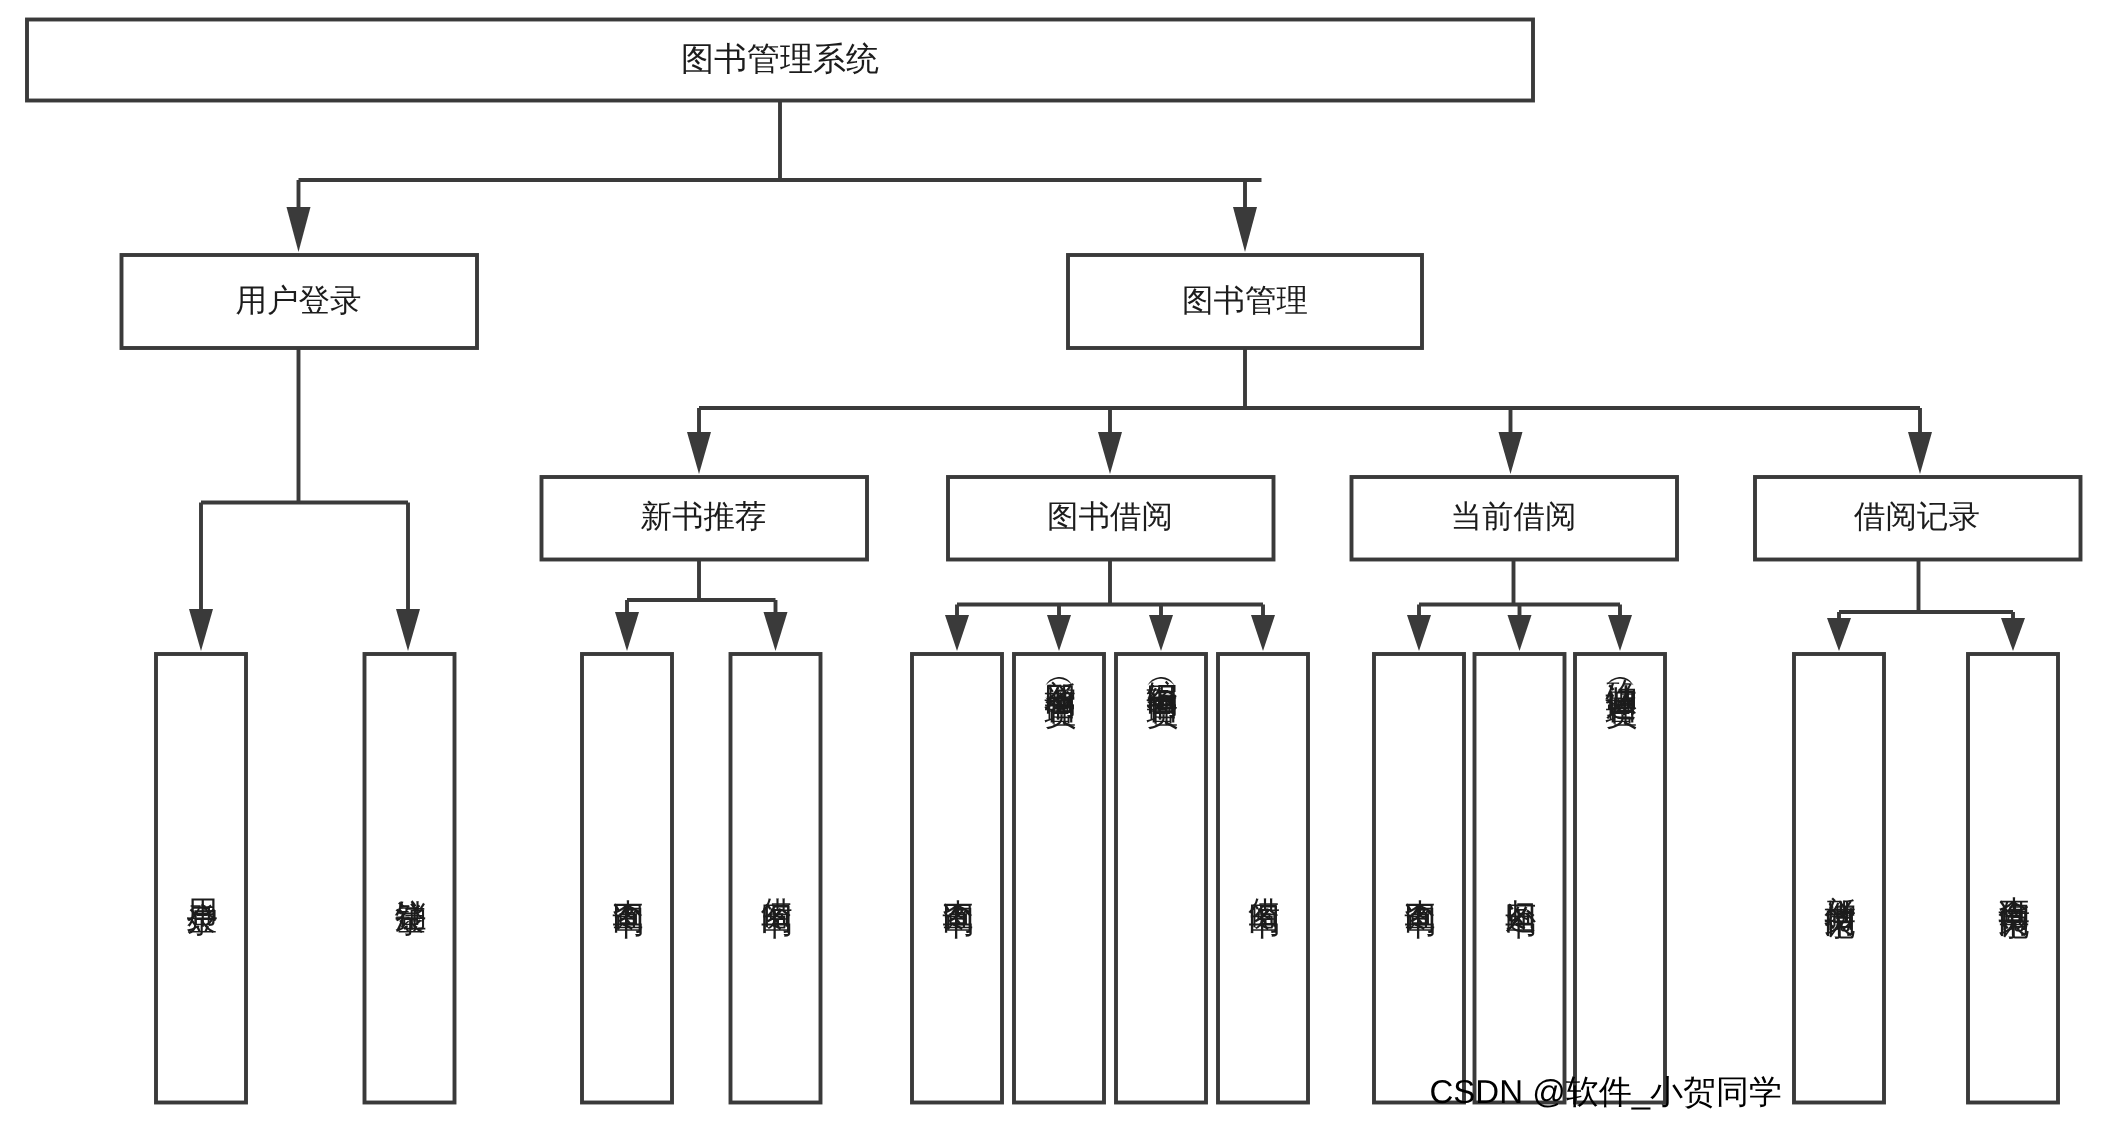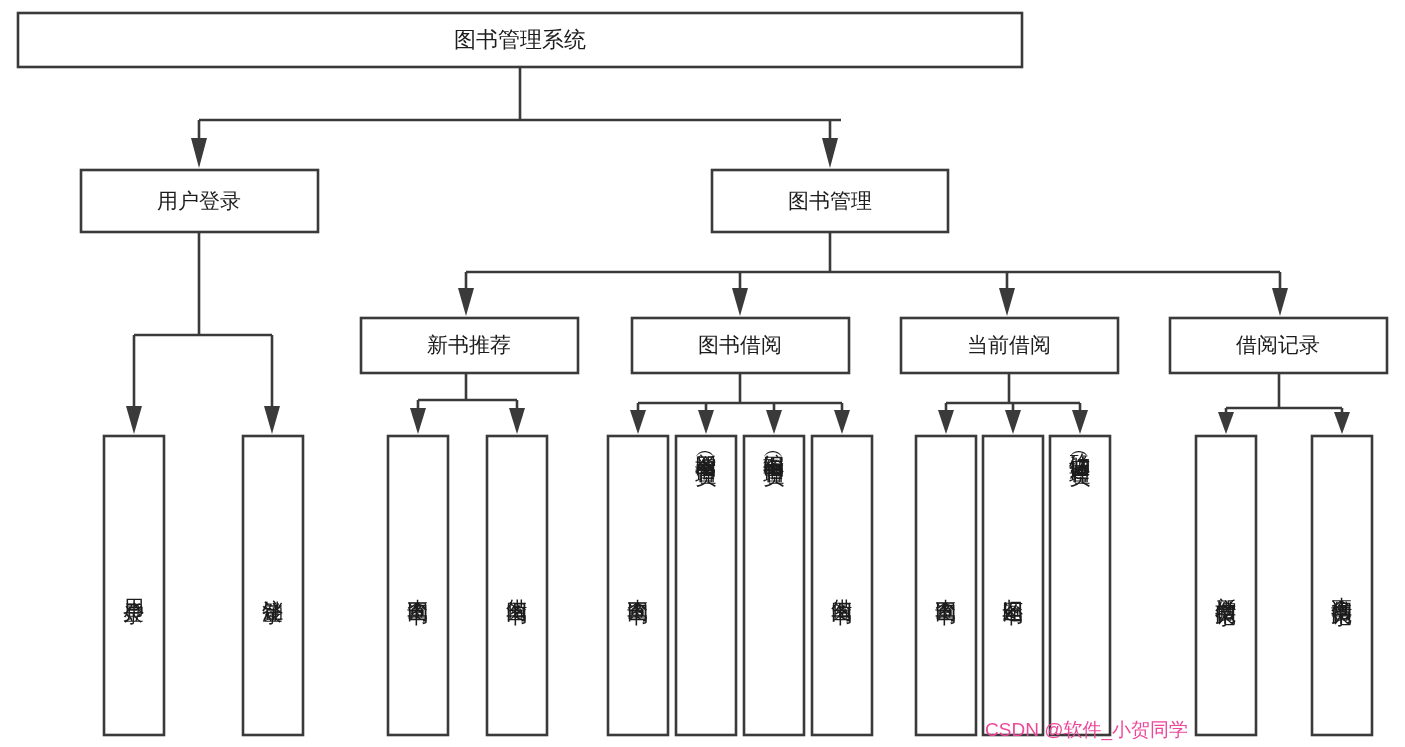--- a/index.html
+++ b/index.html
@@ -72,22 +72,22 @@
     color: #1c1c1c;
     letter-spacing: 2px;
     white-space: nowrap;
     text-align: center;
   }
   .watermark {
     position: absolute;
     right: 8px;
     bottom: 4px;
     font-family: "Liberation Sans", "DejaVu Sans", sans-serif;
-    font-size: 19px;
-    color: #ec4899;
+    font-size: 22px;
+    color: #000000;
     white-space: nowrap;
     user-select: none;
   }
 </style>
 </head>
 <body>
 
 <div id="diagram-root">
 
   <svg class="canvas" viewBox="0 0 1405 747">

